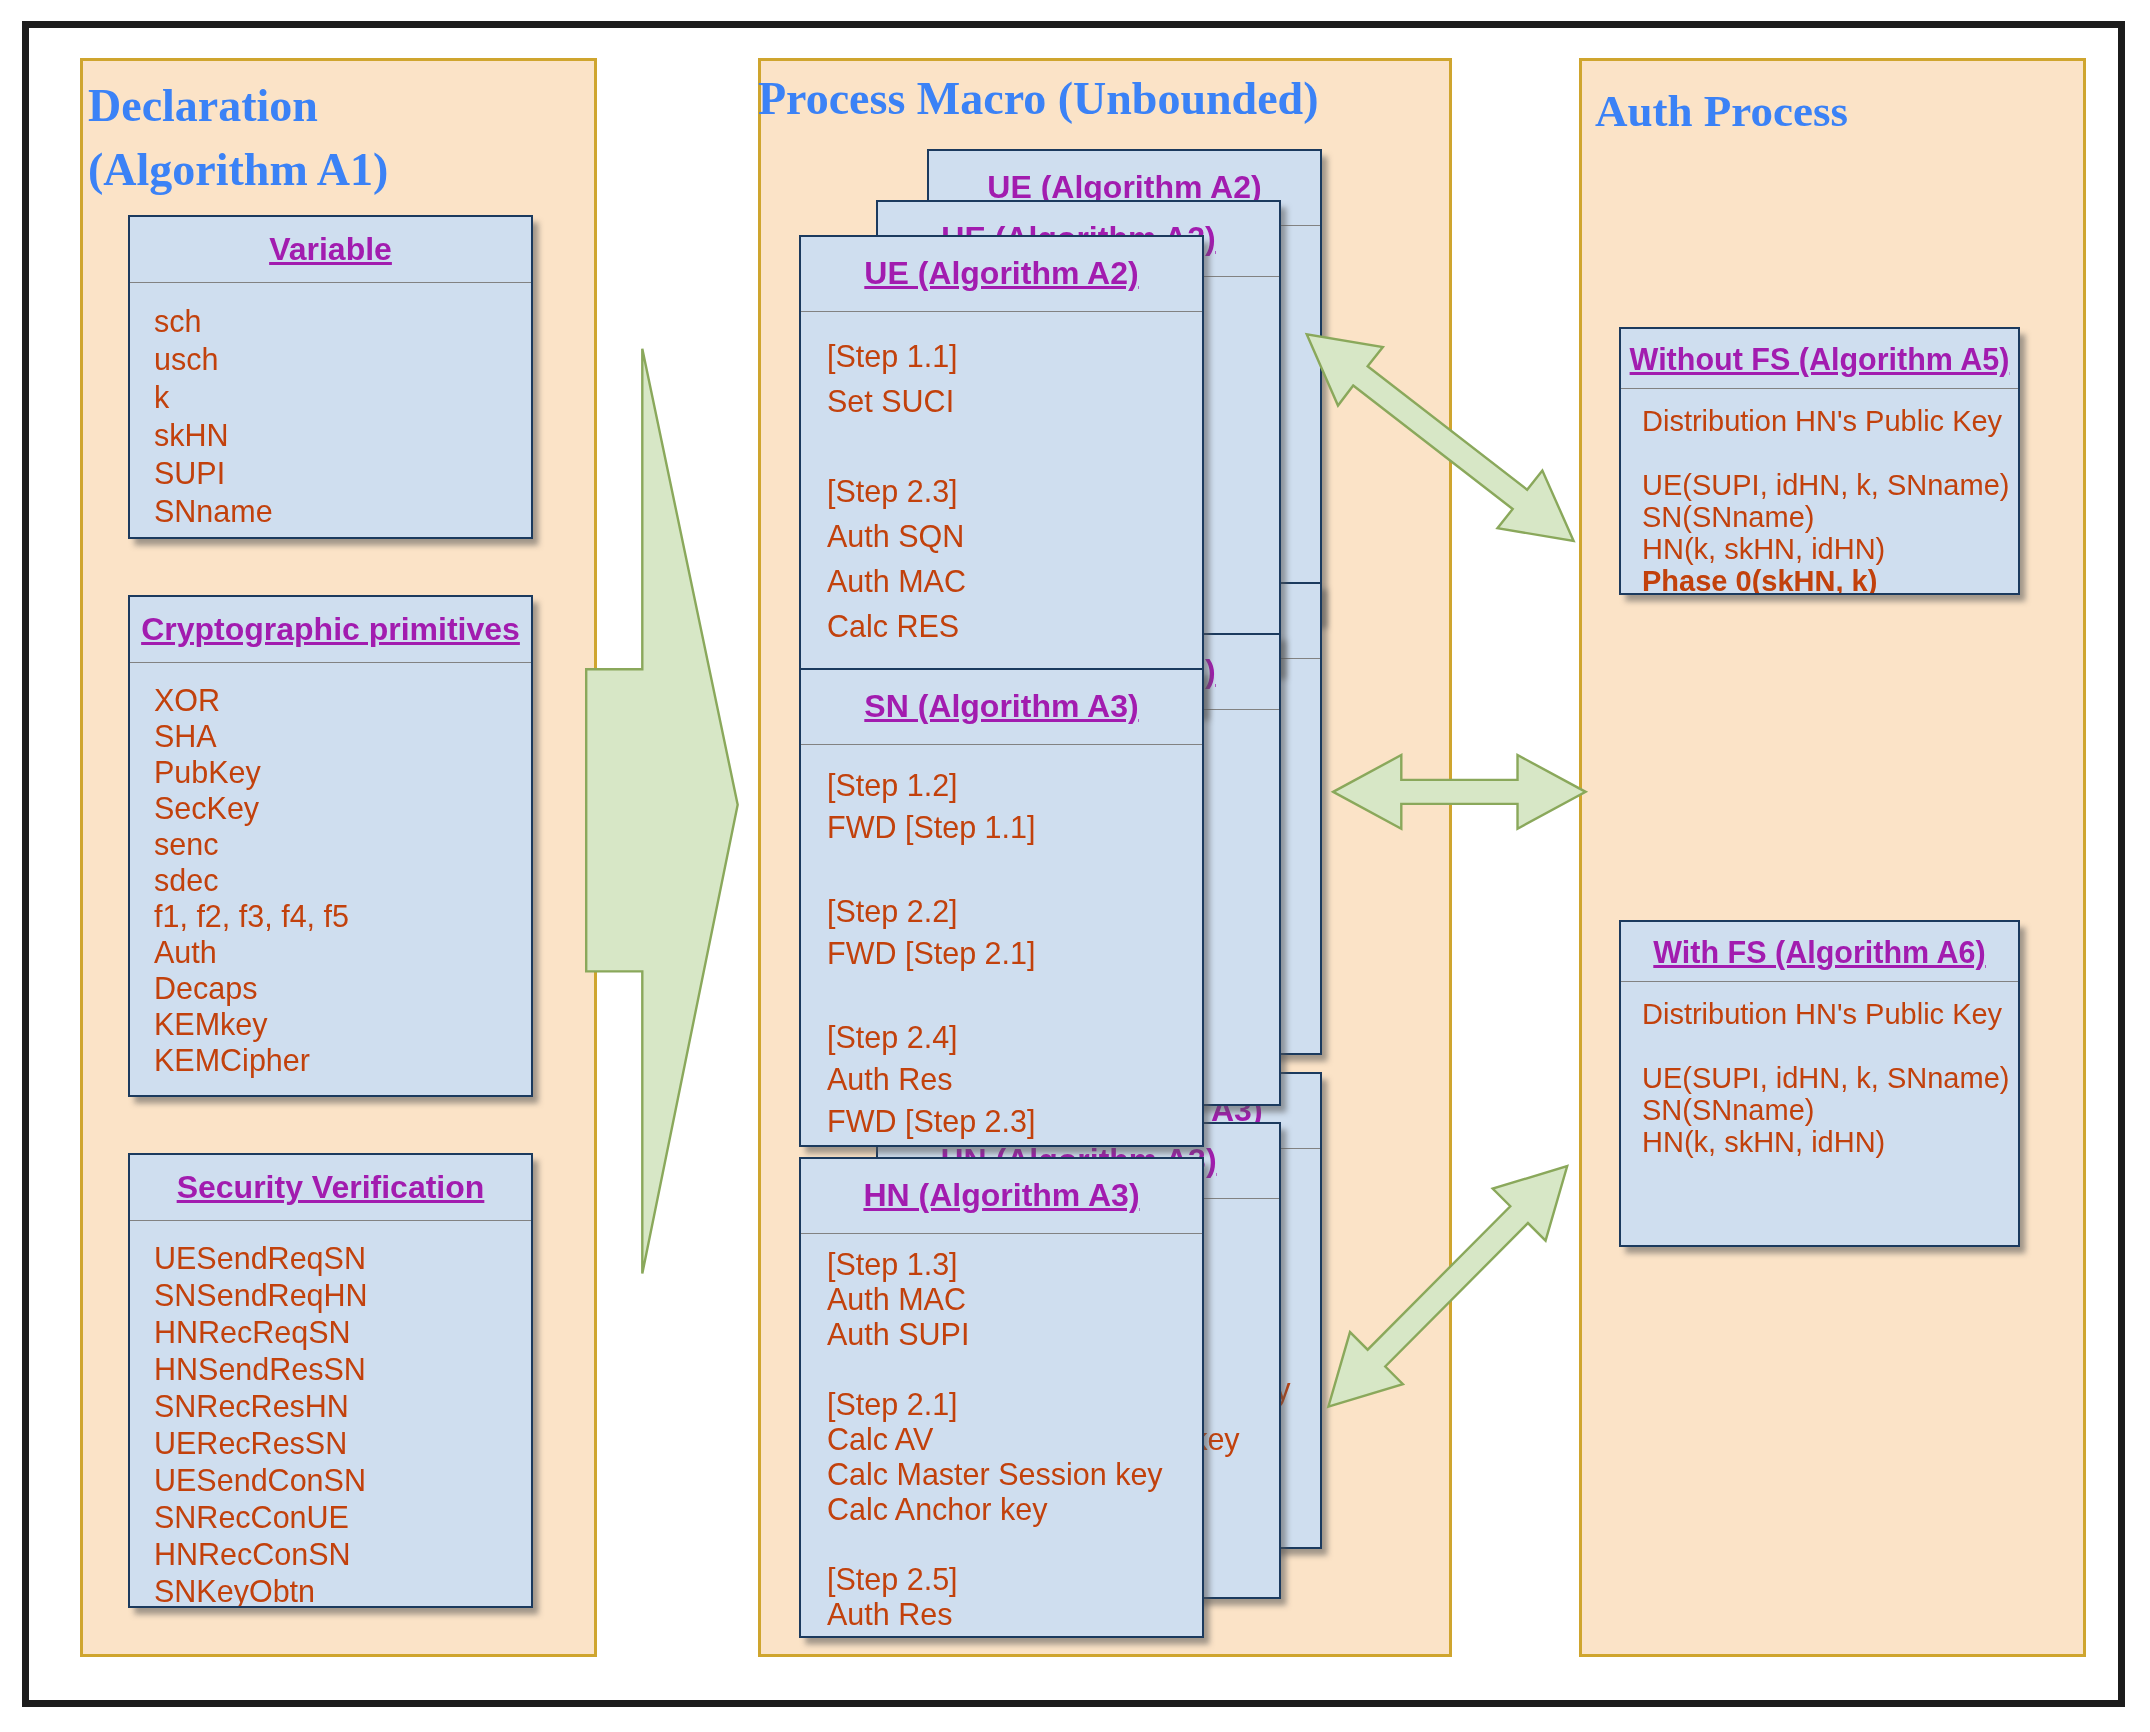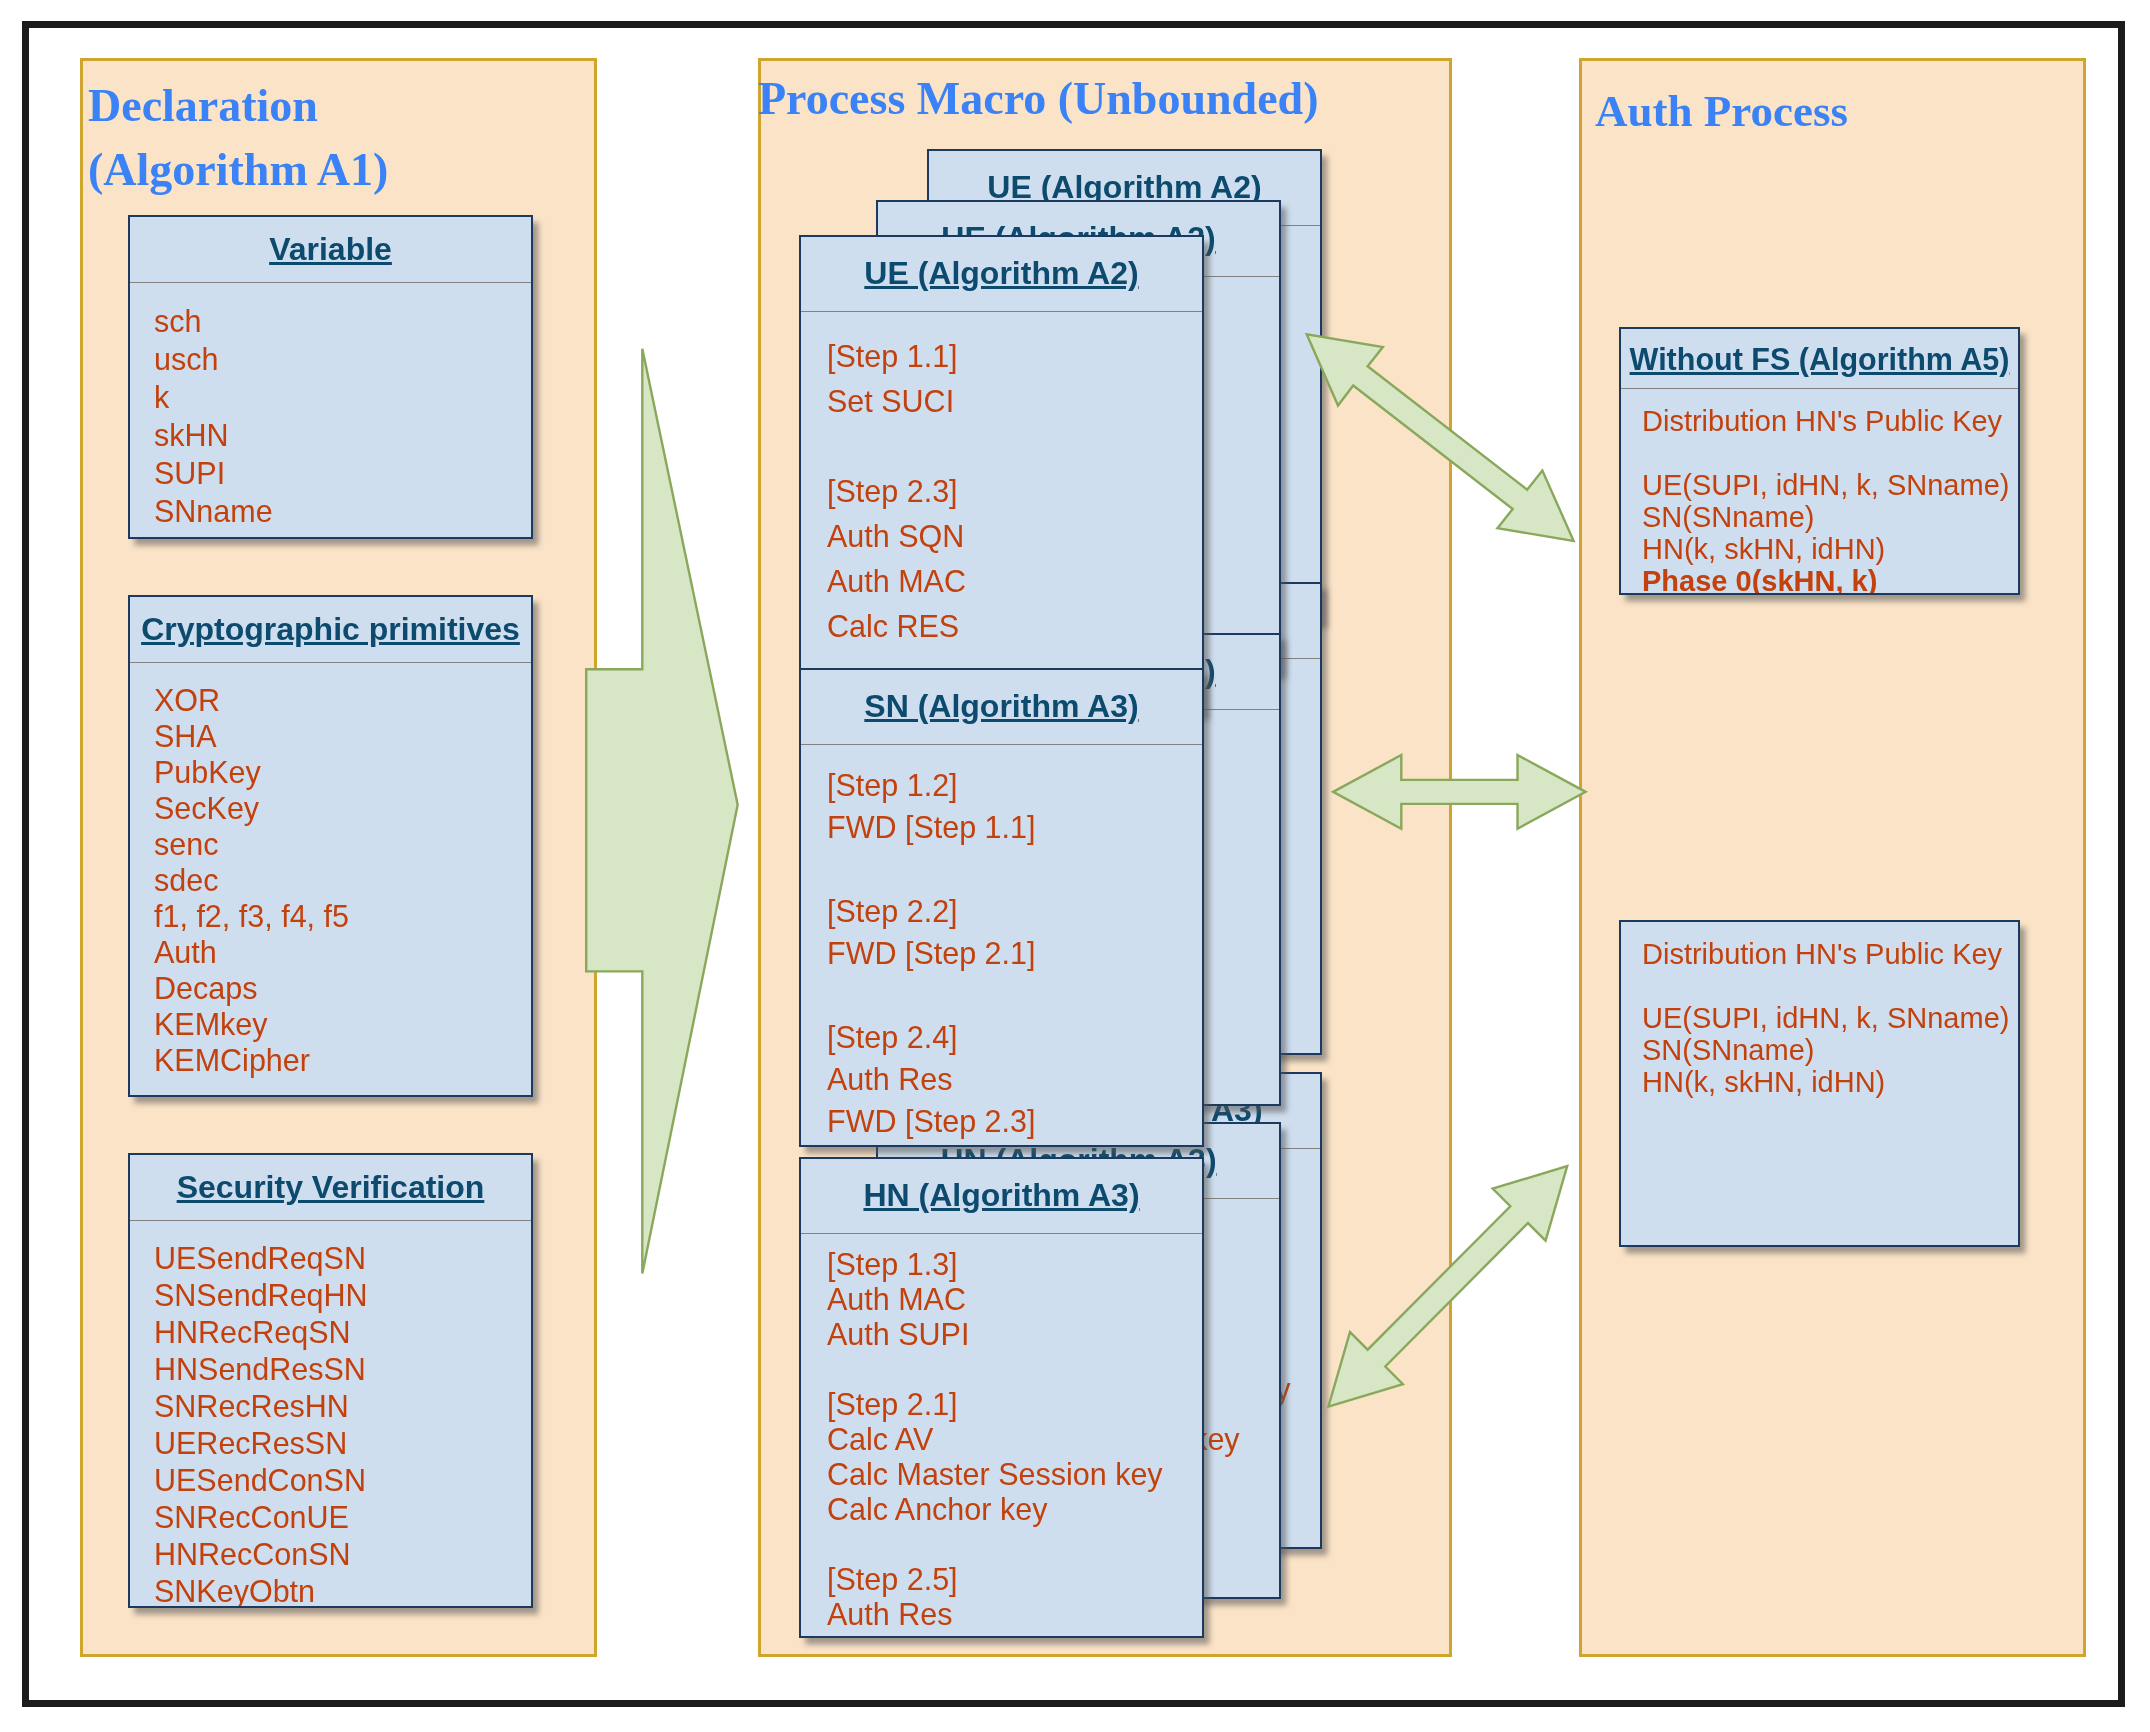--- a/index.html
+++ b/index.html
@@ -20,21 +20,21 @@
   .panel-heading { position:absolute; font-family:"Liberation Serif", serif;
                    font-weight:bold; color:#3b82f6; text-align:left; z-index:3; }
   #h-decl  { left:88px;  top:74px;  width:385px; font-size:46px; line-height:64px; }
   #h-macro { left:758px;  top:71px;  width:694px; font-size:46px; line-height:56px; }
   #h-main  { left:1595px; top:83px; width:475px; font-size:45px; line-height:56px; }
 
   
   .bluebox { position:absolute; background:#cfdeef; border:2.4px solid #1b3a5e;
              box-sizing:border-box; overflow:hidden;
              box-shadow:6.4px 7.2px 5.6px rgba(85,85,85,0.55); }
-  .box-title { font-weight:bold; color:#0c4a6e; text-decoration:underline;
+  .box-title { font-weight:bold; color:#a21caf; text-decoration:underline;
                text-align:center; border-bottom:1.6px solid #828282; }
   .box-body  { color:#c2410c; }
   .box-line  { white-space:nowrap; }
   .bold { font-weight:bold; }
 
   
   .infobox .box-title { font-size:32px; padding-top:14.4px; height:51px; }
   .infobox .box-body  { padding:19px 8px 0 24px; font-size:30.5px; }
   #box-variable { left:128px; top:215px;  width:405px; height:324px; }
   #box-variable .box-body { line-height:38px; }
@@ -261,20 +261,21 @@
       <div class="box-line">Distribution HN's Public Key</div>
       <div class="box-line">&nbsp;</div>
       <div class="box-line">UE(SUPI, idHN, k, SNname)</div>
       <div class="box-line">SN(SNname)</div>
       <div class="box-line">HN(k, skHN, idHN)</div>
       <div class="box-line bold">Phase 0(skHN, k)</div>
     </div>
 </div>
 
 <div class="bluebox fsbox" id="box-withfs">
+  <div class="box-title">With FS (Algorithm A6)</div>
   <div class="box-body">
       <div class="box-line">Distribution HN's Public Key</div>
       <div class="box-line">&nbsp;</div>
       <div class="box-line">UE(SUPI, idHN, k, SNname)</div>
       <div class="box-line">SN(SNname)</div>
       <div class="box-line">HN(k, skHN, idHN)</div>
     </div>
 </div>
 
 <svg id="arrows" viewBox="0 0 2683 2161" xmlns="http://www.w3.org/2000/svg">

